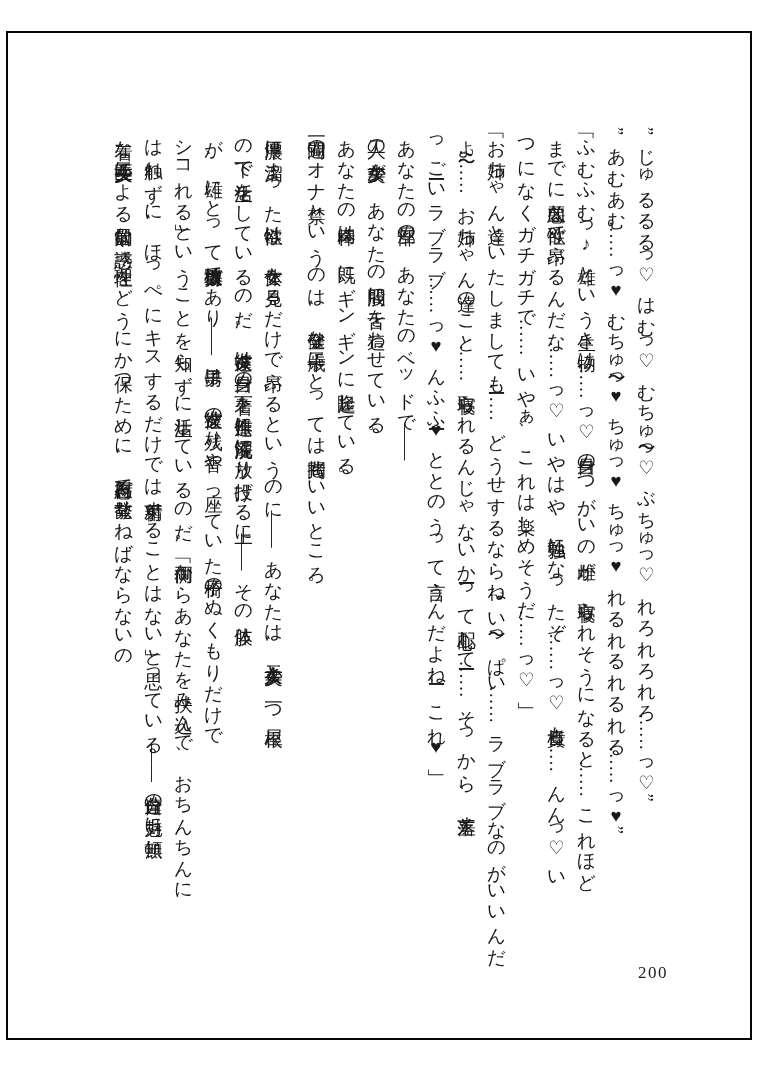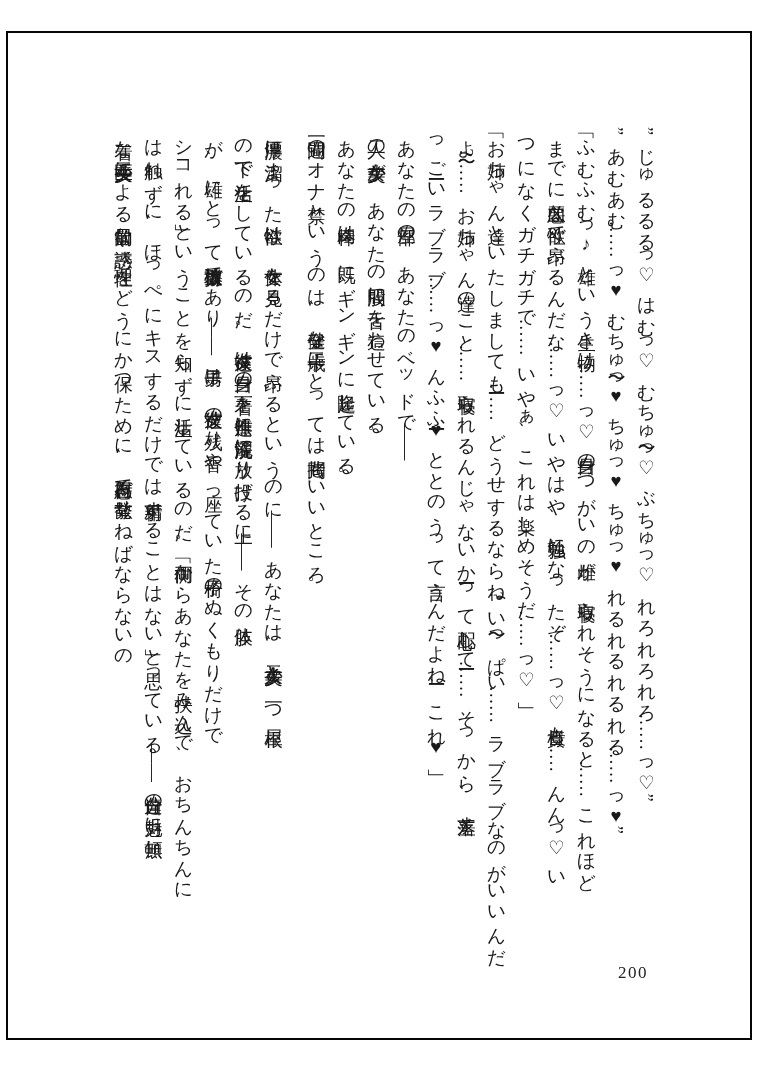--- a/index.html
+++ b/index.html
@@ -43,21 +43,21 @@
   }
   p.line {
     margin: 0;
     padding: 0;
   }
   .page-number {
     position: absolute;
     left: 618px;
     top: 963px;
     width: 50px;
-    text-align: left;
+    text-align: right;
     font-family: "Liberation Serif", "DejaVu Serif", serif;
     font-size: 17px;
     letter-spacing: 1.5px;
     color: #222222;
   }
 </style>
 </head>
 <body>
 
 <div class="page-frame"></div>

